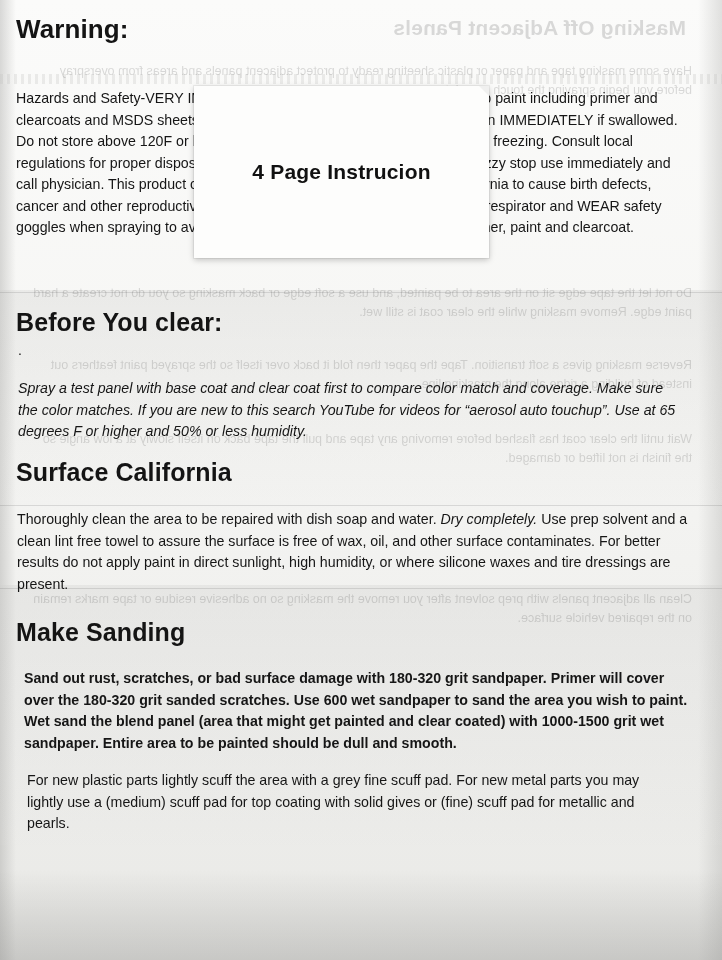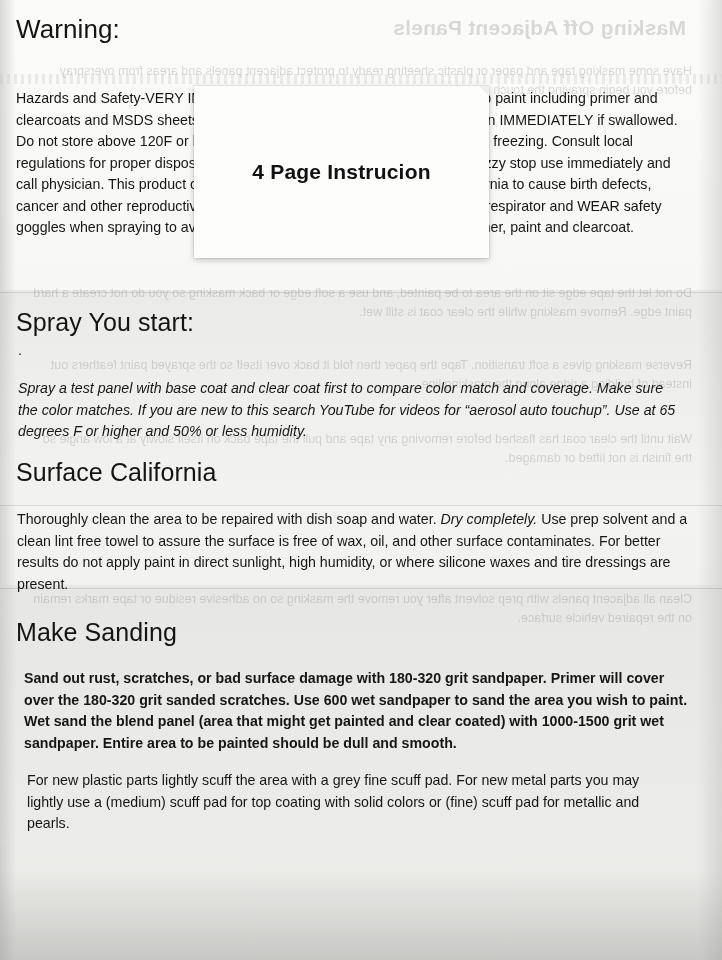--- a/index.html
+++ b/index.html
@@ -77,21 +77,21 @@
 
   
   .content {
     position: absolute;
     left: 0; top: 0;
     width: 722px;
     color: #1b1b1b;
   }
   h1.sec {
     margin: 0;
-    font-weight: 400;
+    font-weight: 700;
     font-size: 25px;
     letter-spacing: .1px;
     color: #141414;
     text-align: center;
   }
   p.body {
     margin: 0;
     font-size: 14.2px;
     line-height: 21.5px;
     color: #161616;
@@ -185,30 +185,30 @@
     <div class="bl-p" style="left:30px; top:356px;">Reverse masking gives a soft transition. Tape the paper then fold it back over itself so the sprayed paint feathers out instead of building a ridge along the masking line.</div>
     <div class="bl-p" style="left:30px; top:430px;">Wait until the clear coat has flashed before removing any tape and pull the tape back on itself slowly at a low angle so the finish is not lifted or damaged.</div>
     <div class="bl-p" style="left:30px; top:590px;">Clean all adjacent panels with prep solvent after you remove the masking so no adhesive residue or tape marks remain on the repaired vehicle surface.</div>
   </div>
 
   <div class="content">
 
     <h1 class="sec blk" id="warning-heading">Warning:</h1>
     <p class="body blk" id="warning-text">Hazards and Safety-VERY IMPORTANT. Read all warnings on the touch-up paint including primer and clearcoats and MSDS sheets.  Keep out of reach of children. Call a physician IMMEDIATELY if swallowed. Do not store above 120F or below 20F. DO NOT STORE IN CAR and avoid freezing.  Consult local regulations for proper disposal. Use with adequate ventilation. If you feel dizzy stop use immediately and call physician. This product contains chemicals known to the state of California to cause birth defects, cancer and other reproductive harm. Wear a NIOSH approved active paint respirator and WEAR safety goggles when spraying to avoid getting paint in eyes. This includes the primer, paint and clearcoat.</p>
 
-    <h1 class="sec blk" id="before-heading">Spray You start:</h1>
+    <h1 class="sec blk" id="before-heading">Before You clear:</h1>
     <div class="blk" id="before-dot">.</div>
     <p class="body blk" id="before-text">Spray a test panel with base coat and clear coat first to compare color match and coverage. Make sure the color matches.  If you are new to this search YouTube for videos for “aerosol auto touchup”.  Use at 65 degrees F or higher and 50% or less humidity.</p>
 
     <h1 class="sec blk" id="surface-heading">Surface California</h1>
     <p class="body blk" id="surface-text"><span>Thoroughly clean the area to be repaired with dish soap and water.  </span><span class="ital">Dry completely.</span><span> Use prep solvent and a clean lint free towel to assure the surface is free of wax, oil, and other surface contaminates. For better results do not apply paint in direct sunlight, high humidity, or where silicone waxes and tire dressings are present.</span></p>
 
     <h1 class="sec blk" id="sanding-heading">Make Sanding</h1>
     <p class="body blk" id="sanding-text">Sand out rust, scratches, or bad surface damage with 180-320 grit sandpaper. Primer will cover over the 180-320 grit sanded scratches. Use 600 wet sandpaper to sand the area you wish to paint. Wet sand the blend panel (area that might get painted and clear coated) with 1000-1500 grit wet sandpaper. Entire area to be painted should be dull and smooth.</p>
-    <p class="body blk" id="sanding-text2">For new plastic parts lightly scuff the area with a grey fine scuff pad. For new metal parts you may lightly use a (medium) scuff pad for top coating with solid colors or (fine) scuff pad for metallic and pearls.</p>
+    <p class="body blk" id="sanding-text2">For new plastic parts lightly scuff the area with a grey fine scuff pad. For new metal parts you may lightly use a (medium) scuff pad for top coating with solid gives or (fine) scuff pad for metallic and pearls.</p>
   </div>
 
   <div id="manual-card">
     <div class="corner-fold"></div>
     <div class="line">4 Page Instrucion</div>
   </div>
 
 </div>
 
 </body></html>

